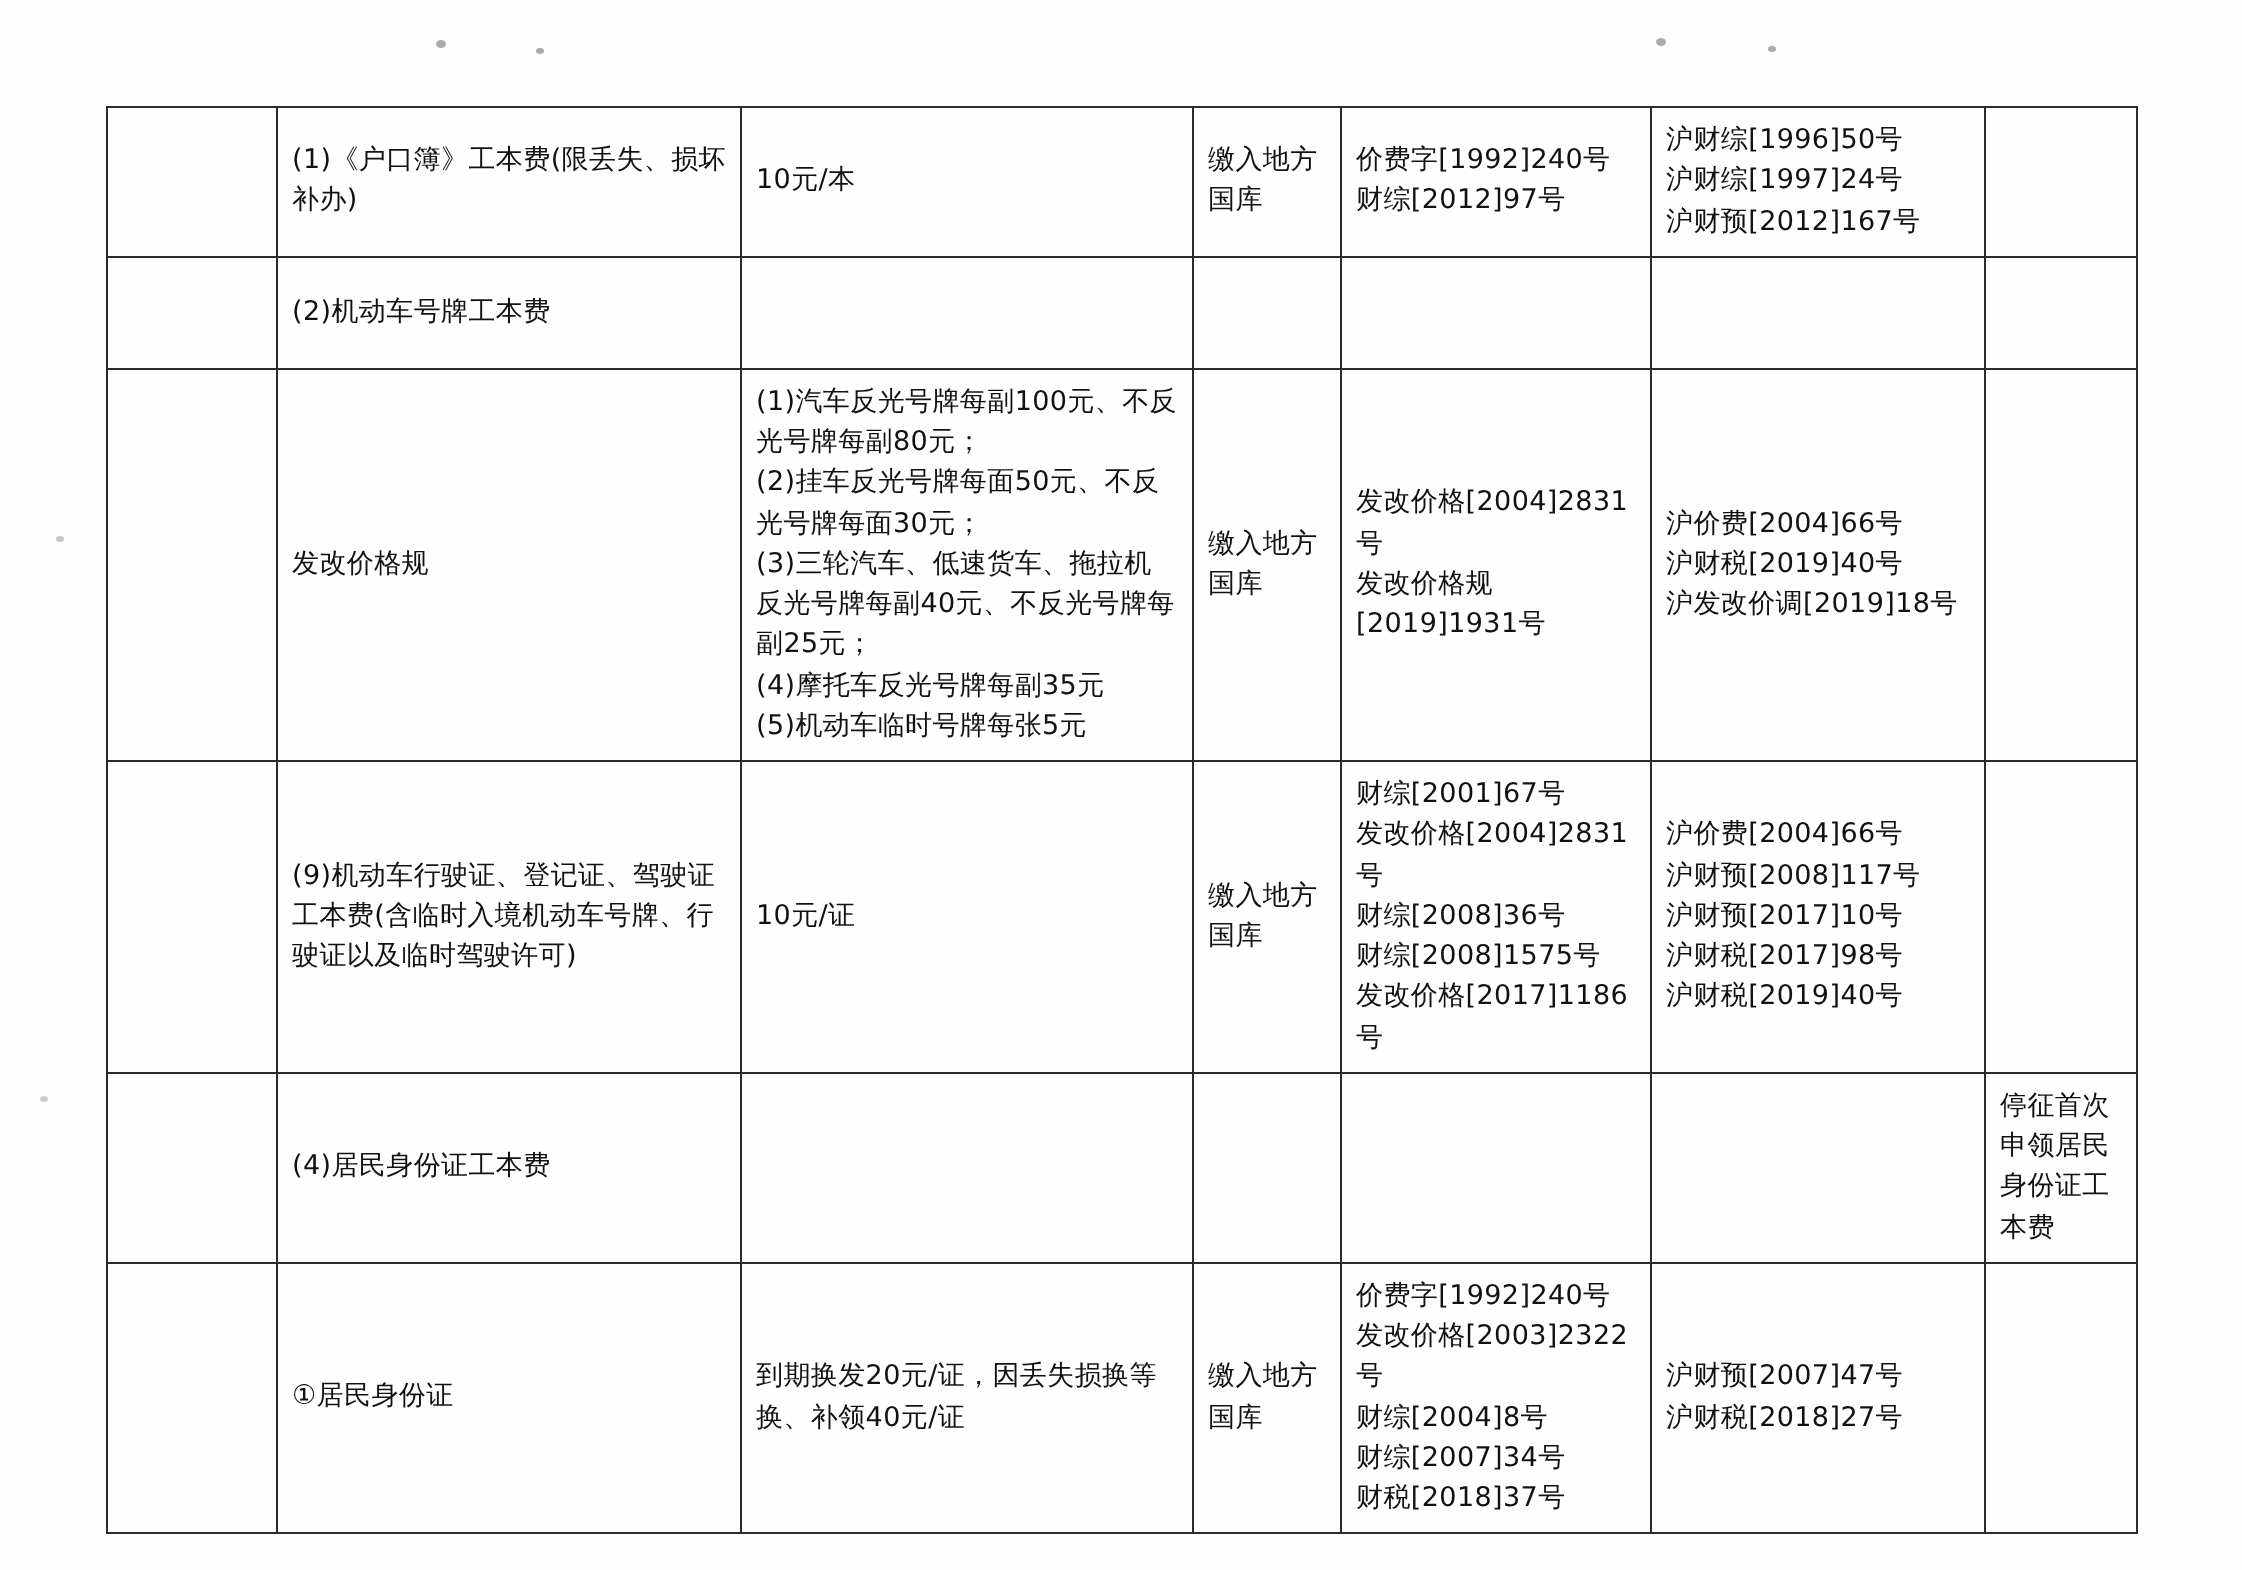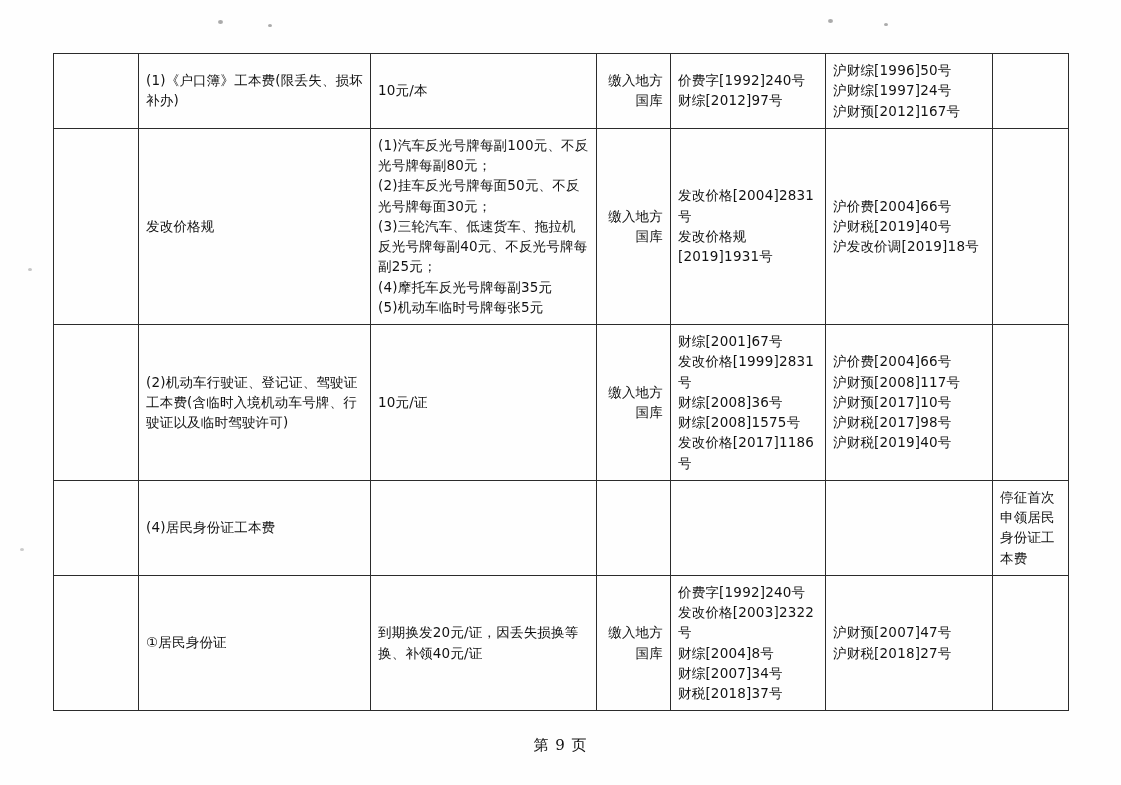--- a/index.html
+++ b/index.html
@@ -57,24 +57,24 @@
   col.c2 { width: 232px; }
   col.c3 { width: 226px; }
   col.c4 { width: 74px; }
   col.c5 { width: 155px; }
   col.c6 { width: 167px; }
   col.c7 { width: 76px; }
   .top { vertical-align: top; }
 
   td.col-name   { vertical-align: middle; }
   td.col-std    { vertical-align: middle; }
-  td.col-treas  { vertical-align: middle; text-align: right; }
+  td.col-treas  { vertical-align: middle; text-align: left; }
   td.col-basis  { vertical-align: middle; }
   td.col-local  { vertical-align: middle; }
-  td.col-remark { vertical-align: top; }
+  td.col-remark { vertical-align: top; font-family: Liberation Serif, serif; }
 
   .row-tall-1 td { height: 62px; }
   .row-tall-2 td { height: 42px; }
 
   .footer {
     position: absolute;
     left: 0;
     top: 736px;
     width: 1121px;
     text-align: center;
@@ -119,20 +119,29 @@
         <td class="col-std" style="white-space: pre-wrap; margin-left: 47px;">10元/本</td>
         <td class="col-treas" style="white-space: pre-wrap;">缴入地方国库</td>
         <td class="col-basis" style="white-space: pre-wrap;">价费字[1992]240号
 财综[2012]97号</td>
         <td class="col-local" style="white-space: pre-wrap;">沪财综[1996]50号
 沪财综[1997]24号
 沪财预[2012]167号</td>
         <td class="col-remark" style="white-space: pre-wrap;"></td>
       </tr>
 
+      <tr class="row-tall-2">
+        <td></td>
+        <td class="col-name" style="white-space: pre-wrap;">(2)机动车号牌工本费</td>
+        <td class="col-std" style="white-space: pre-wrap;"></td>
+        <td class="col-treas" style="white-space: pre-wrap;"></td>
+        <td class="col-basis" style="white-space: pre-wrap;"></td>
+        <td class="col-local" style="white-space: pre-wrap;"></td>
+        <td class="col-remark" style="white-space: pre-wrap;"></td>
+      </tr>
 
 
       <tr>
         <td></td>
         <td class="col-name" style="white-space: pre-wrap;">发改价格规</td>
         <td class="col-std top" style="white-space: pre-wrap; margin-top: 45px;">(1)汽车反光号牌每副100元、不反光号牌每副80元；
 (2)挂车反光号牌每面50元、不反光号牌每面30元；
 (3)三轮汽车、低速货车、拖拉机反光号牌每副40元、不反光号牌每副25元；
 (4)摩托车反光号牌每副35元
 (5)机动车临时号牌每张5元</td>
@@ -140,25 +149,25 @@
         <td class="col-basis" style="white-space: pre-wrap;">发改价格[2004]2831号
 发改价格规[2019]1931号</td>
         <td class="col-local" style="white-space: pre-wrap;">沪价费[2004]66号
 沪财税[2019]40号
 沪发改价调[2019]18号</td>
         <td class="col-remark" style="white-space: pre-wrap;"></td>
       </tr>
 
       <tr>
         <td></td>
-        <td class="col-name" style="white-space: pre-wrap;">(2)机动车行驶证、登记证、驾驶证工本费(含临时入境机动车号牌、行驶证以及临时驾驶许可)</td>
+        <td class="col-name" style="white-space: pre-wrap;">(9)机动车行驶证、登记证、驾驶证工本费(含临时入境机动车号牌、行驶证以及临时驾驶许可)</td>
         <td class="col-std" style="white-space: pre-wrap;">10元/证</td>
         <td class="col-treas" style="white-space: pre-wrap;">缴入地方国库</td>
         <td class="col-basis" style="white-space: pre-wrap;">财综[2001]67号
-发改价格[1999]2831号
+发改价格[2004]2831号
 财综[2008]36号
 财综[2008]1575号
 发改价格[2017]1186号</td>
         <td class="col-local" style="white-space: pre-wrap;">沪价费[2004]66号
 沪财预[2008]117号
 沪财预[2017]10号
 沪财税[2017]98号
 沪财税[2019]40号</td>
         <td class="col-remark" style="white-space: pre-wrap;"></td>
       </tr>
@@ -184,17 +193,14 @@
 财综[2007]34号
 财税[2018]37号</td>
         <td class="col-local" style="white-space: pre-wrap;">沪财预[2007]47号
 沪财税[2018]27号</td>
         <td class="col-remark" style="white-space: pre-wrap;"></td>
       </tr>
 
     </tbody>
   </table>
 
-  <div class="footer">
-    <span class="pg">第 9 页</span>
-  </div>
 
 </div>
 
 </body></html>

